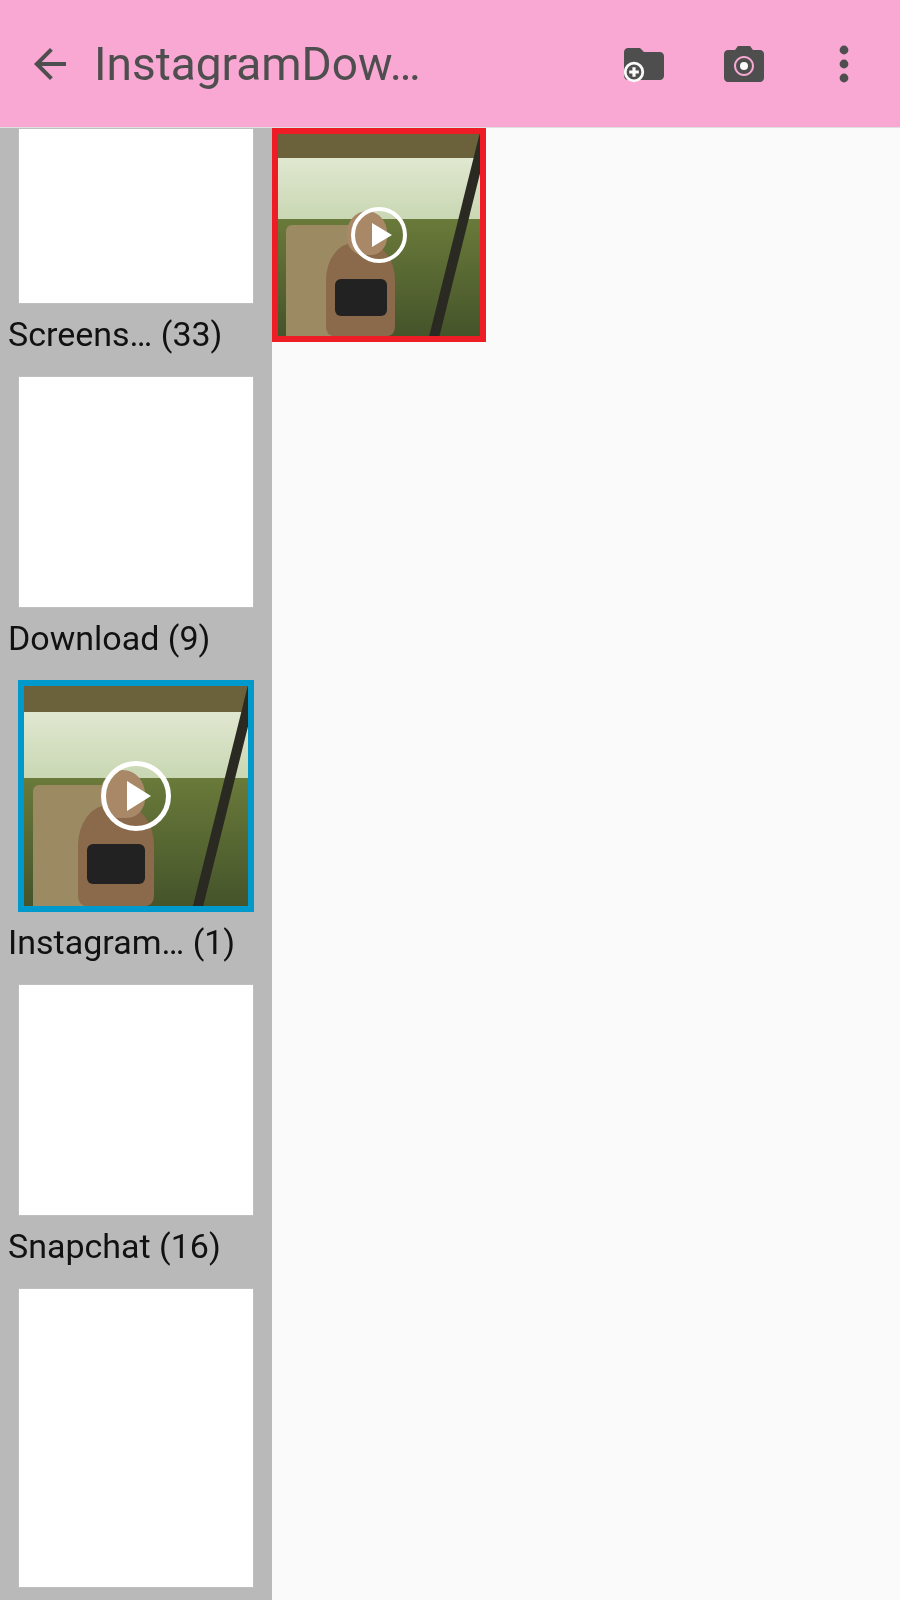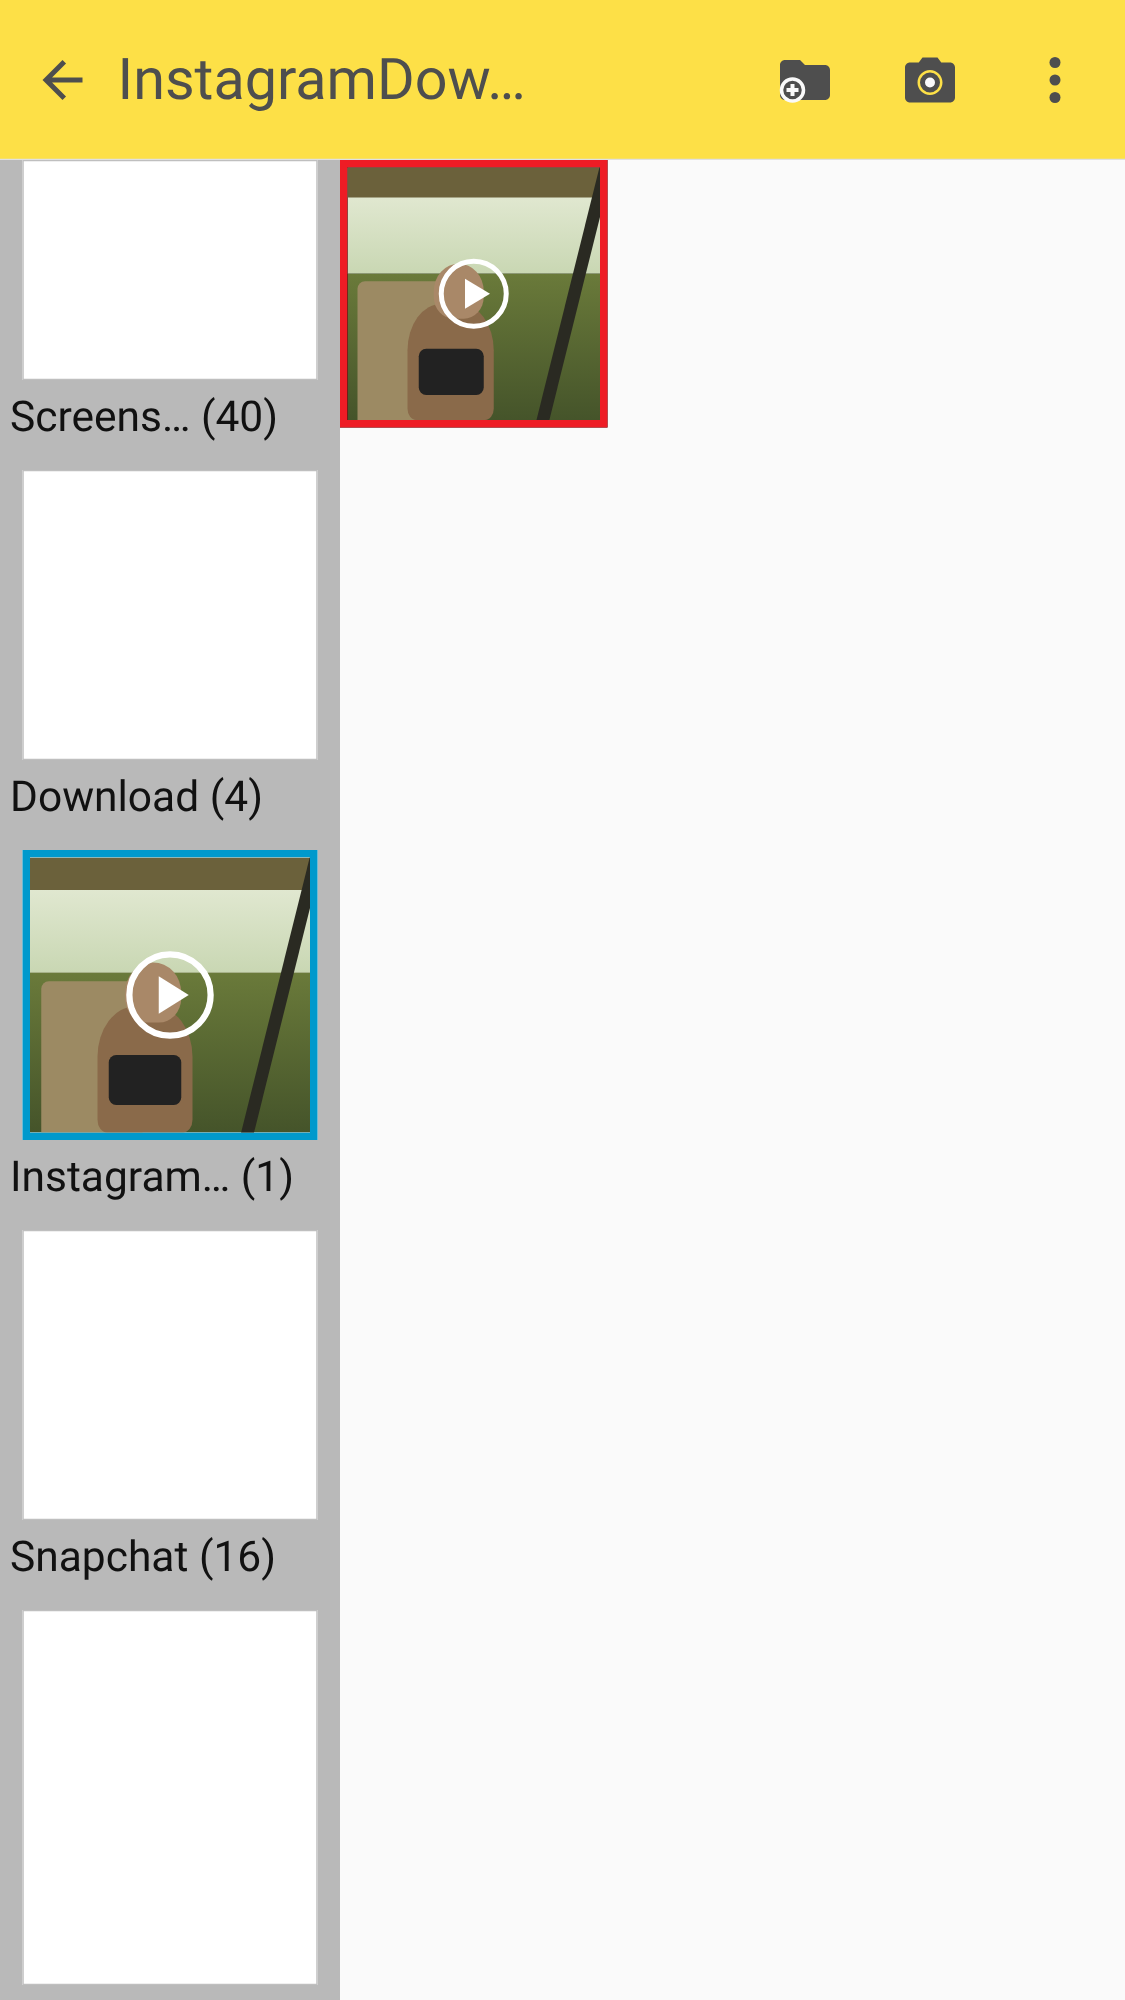--- a/index.html
+++ b/index.html
@@ -2,21 +2,21 @@
 <html><head>
 <meta charset="utf-8">
 <style>
   * { box-sizing: border-box; margin: 0; padding: 0; }
   html, body { width: 900px; height: 1600px; font-family: Roboto, Arial, sans-serif; background: #fafafa; overflow: hidden; }
   .toolbar {
     height: 128px;
     display: flex;
     align-items: center;
     padding: 0 20px;
-    background: #fde047;
+    background: #f9a8d4;
     border-bottom: 1px solid #e0e0e0;
   }
   .back-btn {
     width: 60px; height: 60px;
     display: flex; align-items: center; justify-content: center;
     color: #4e4e4e;
     cursor: pointer;
   }
   .title {
     flex: 1;
@@ -140,26 +140,26 @@
         </svg>
     </div>
   </div>
 </div>
 
 <div class="content">
   <div class="sidebar">
 
     <div class="folder-item first">
       <div class="thumb partial-top"></div>
-      <div class="folder-label">Screens… (40)</div>
+      <div class="folder-label">Screens… (33)</div>
     </div>
 
     <div class="folder-item">
       <div class="thumb"></div>
-      <div class="folder-label">Download (4)</div>
+      <div class="folder-label">Download (9)</div>
     </div>
 
     <div class="folder-item" style="position:relative;">
       <div class="thumb selected">
         <div class="video-scene">
           <div class="sky"></div>
             <div class="ground"></div>
             <div class="roof"></div>
             <div class="strut"></div>
             <div class="seat"></div>

